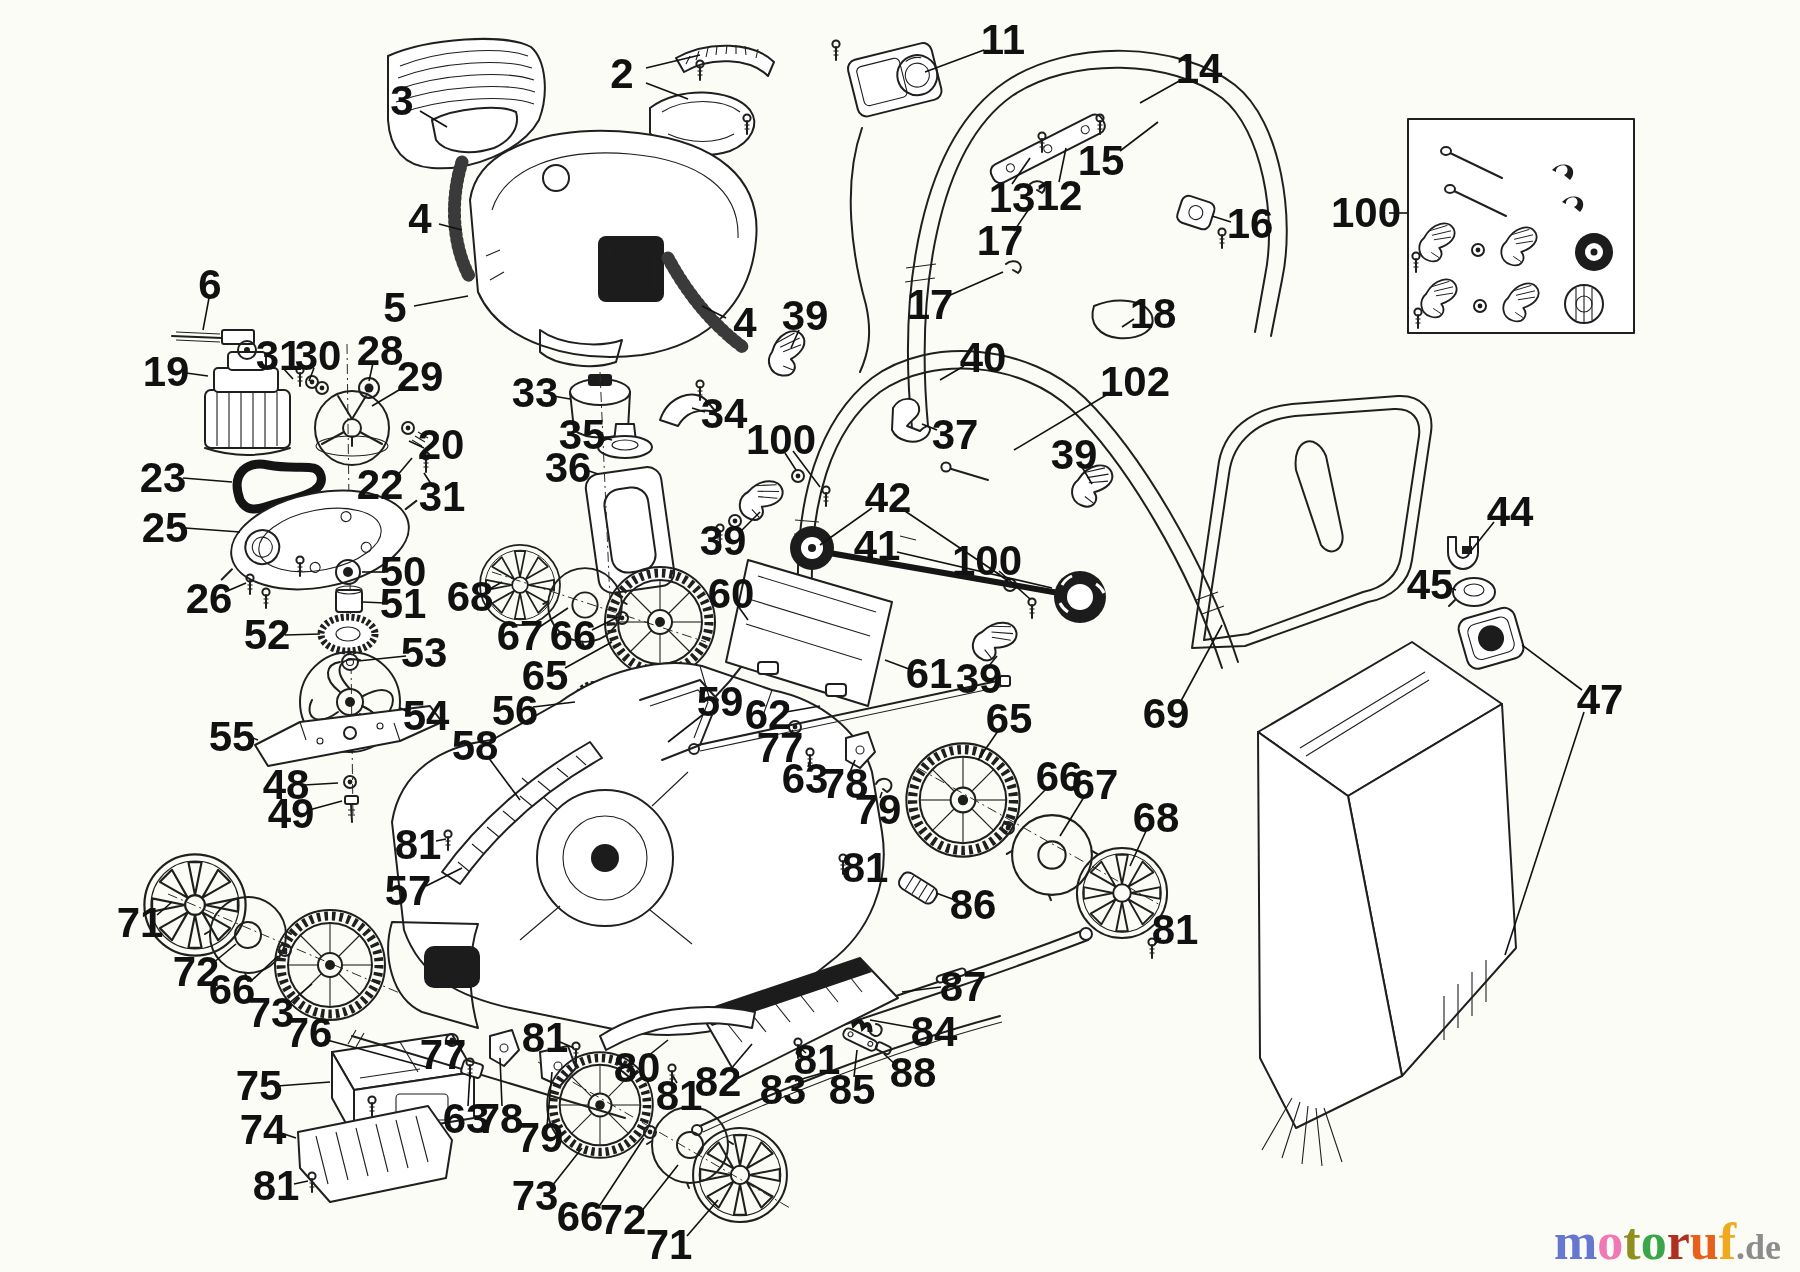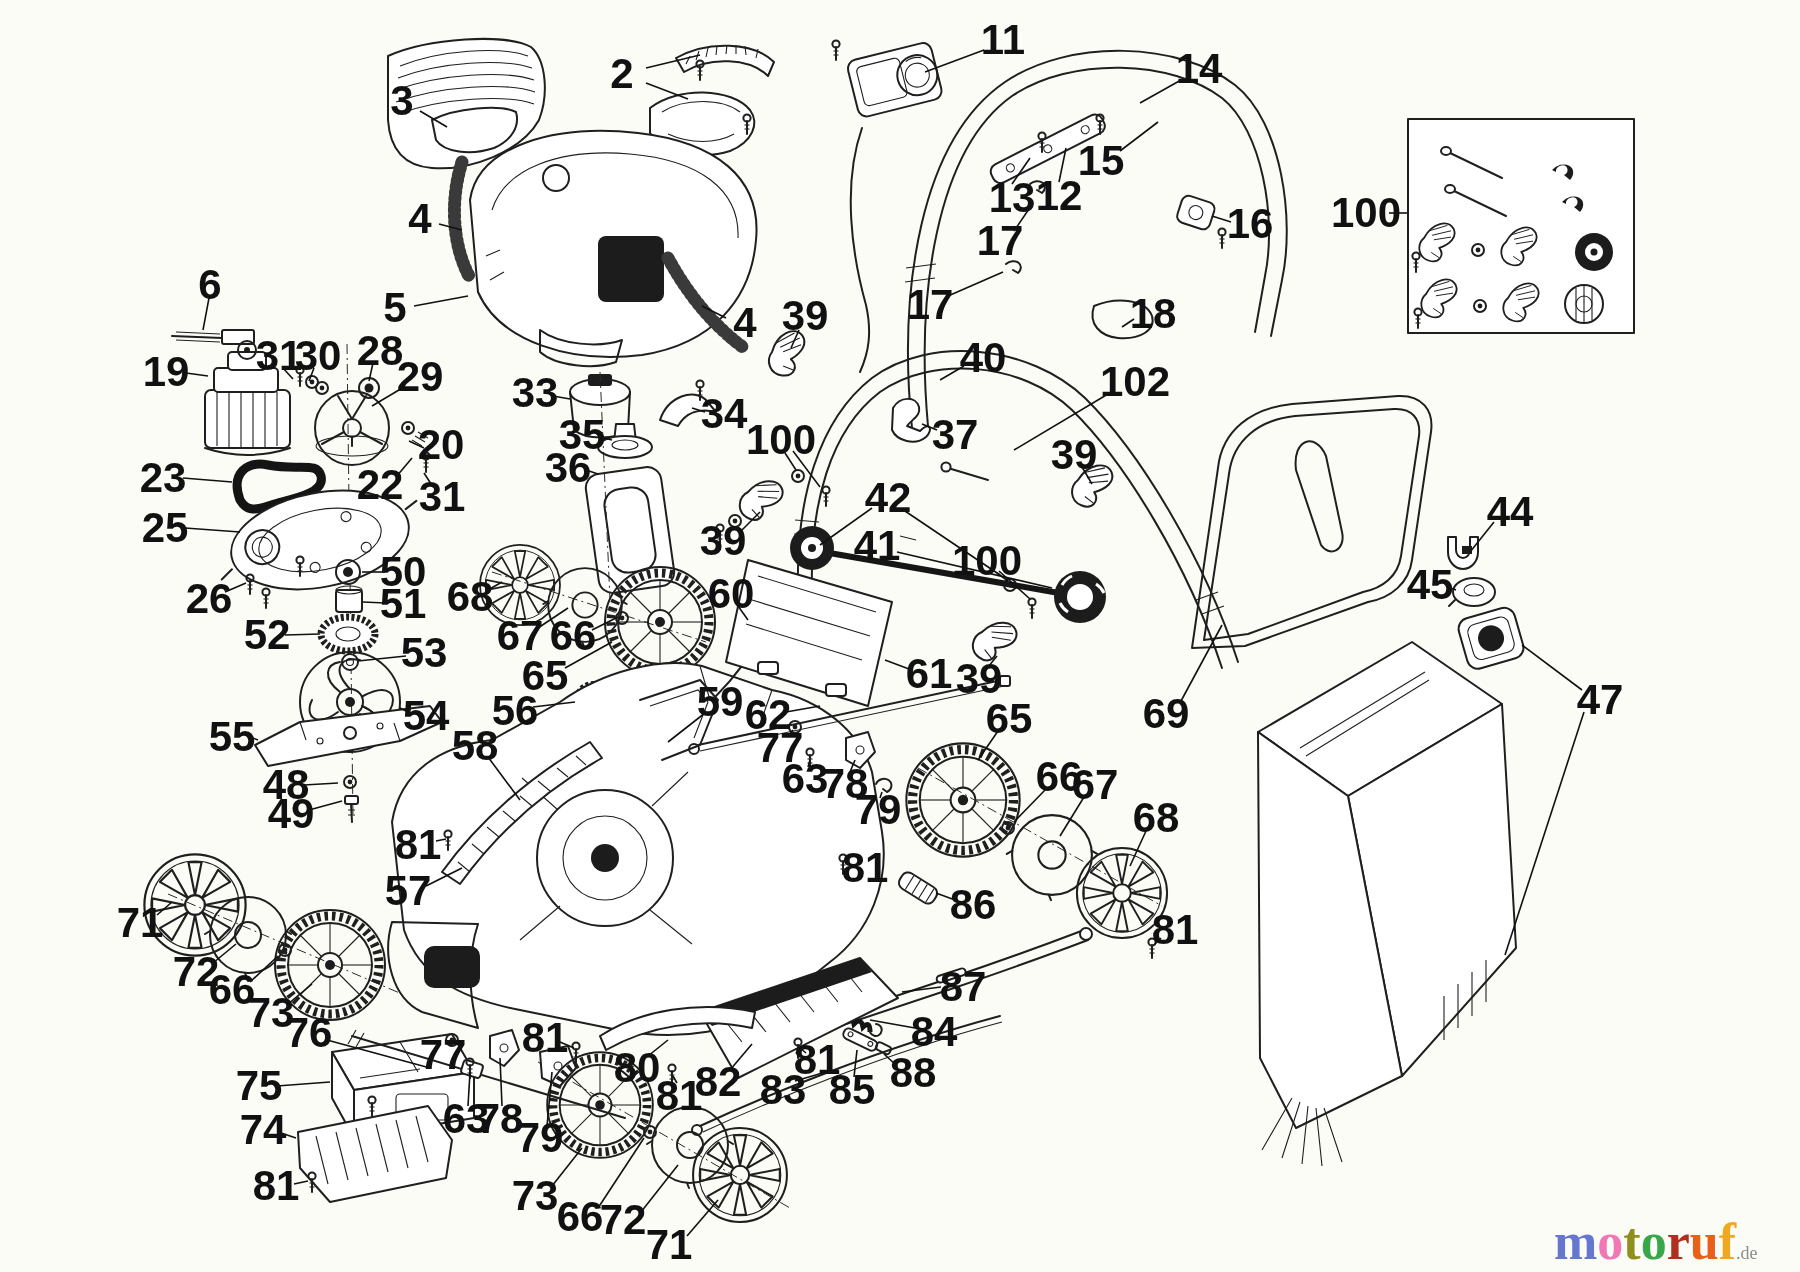--- a/index.html
+++ b/index.html
@@ -12,21 +12,21 @@
   .dark{fill:#1c1c1c;stroke:none;}
   .speck{stroke:#3a3a3a;stroke-width:13;fill:none;stroke-dasharray:2 4;stroke-linecap:round;}
   .dashax{stroke:#2a2a2a;stroke-width:1;fill:none;stroke-dasharray:10 4 2 4;}
   .callout-num{font-family:"Liberation Sans",sans-serif;font-size:42px;font-weight:600;
                fill:#111;text-anchor:middle;}
   .leader{stroke:#111;stroke-width:1.6;fill:none;}
   .code{position:absolute;left:1348px;top:1200px;font-family:"Liberation Sans",sans-serif;
         font-size:54px;font-weight:400;color:#141414;letter-spacing:1px;white-space:nowrap;}
   .wm{position:absolute;left:1554px;top:1216px;font-family:"Liberation Serif",serif;
       font-size:52px;font-weight:700;white-space:nowrap;line-height:1;}
-  .wm .suffix{font-size:18px;font-weight:400;text-align:right;}
+  .wm .suffix{font-size:36px;font-weight:700;text-align:right;}
 </style>
 </head>
 <body>
 
 <div class="stage">
 <svg class="art" width="1800" height="1272" viewBox="0 0 1800 1272">
   <defs>
     <g id="sym-tire">
       <circle r="55" class="ln" stroke-width="3"></circle>
       <circle r="49" stroke="#1f1f1f" stroke-width="9" fill="none" stroke-dasharray="3.5 4"></circle>

